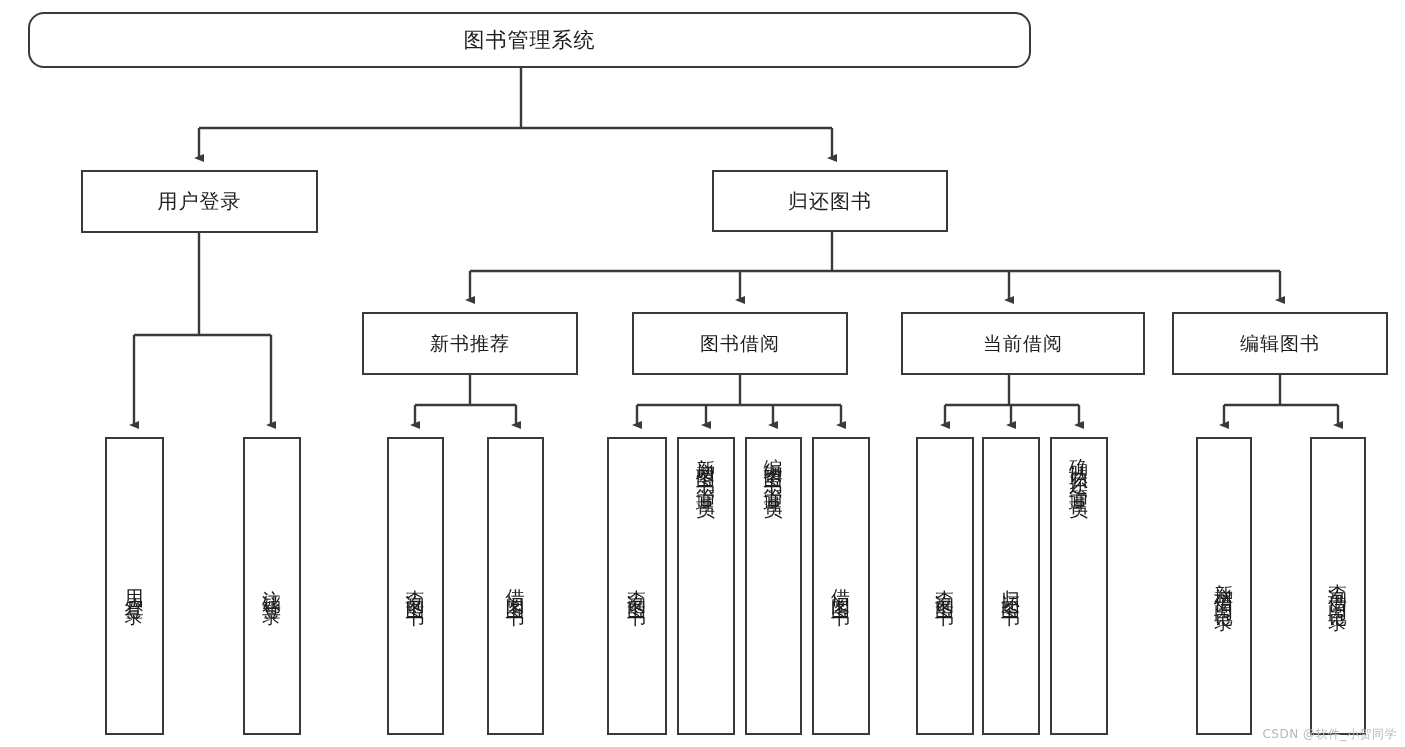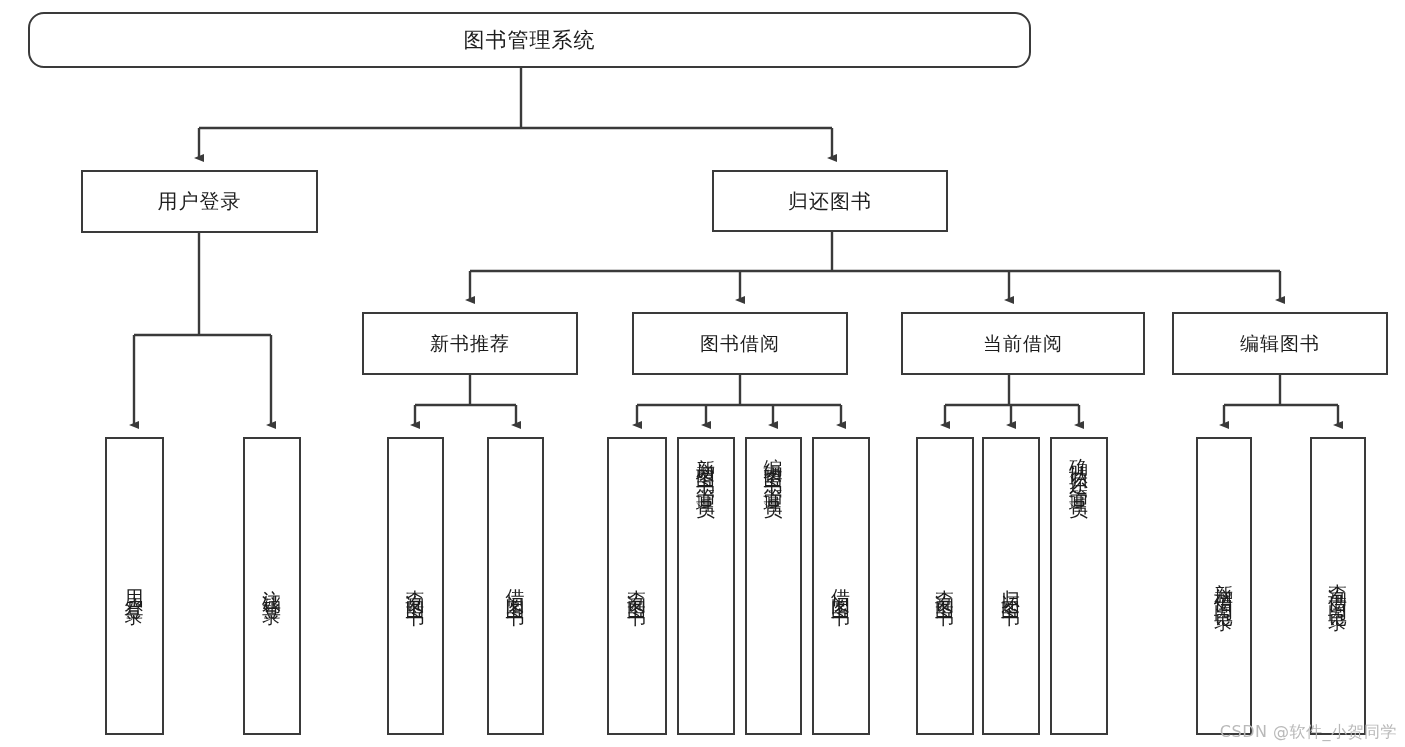--- a/index.html
+++ b/index.html
@@ -67,21 +67,21 @@
     align-items: flex-start;
   }
   .leaf.center-text {
     align-items: center;
     padding-top: 0;
   }
   #watermark {
     position: absolute;
     right: 8px;
     bottom: 4px;
-    font-size: 16px;
+    font-size: 12px;
     color: #b9b9b9;
     letter-spacing: 0.5px;
     white-space: nowrap;
     user-select: none;
   }
 </style>
 </head>
 <body>
 
 <div id="diagram-root">

